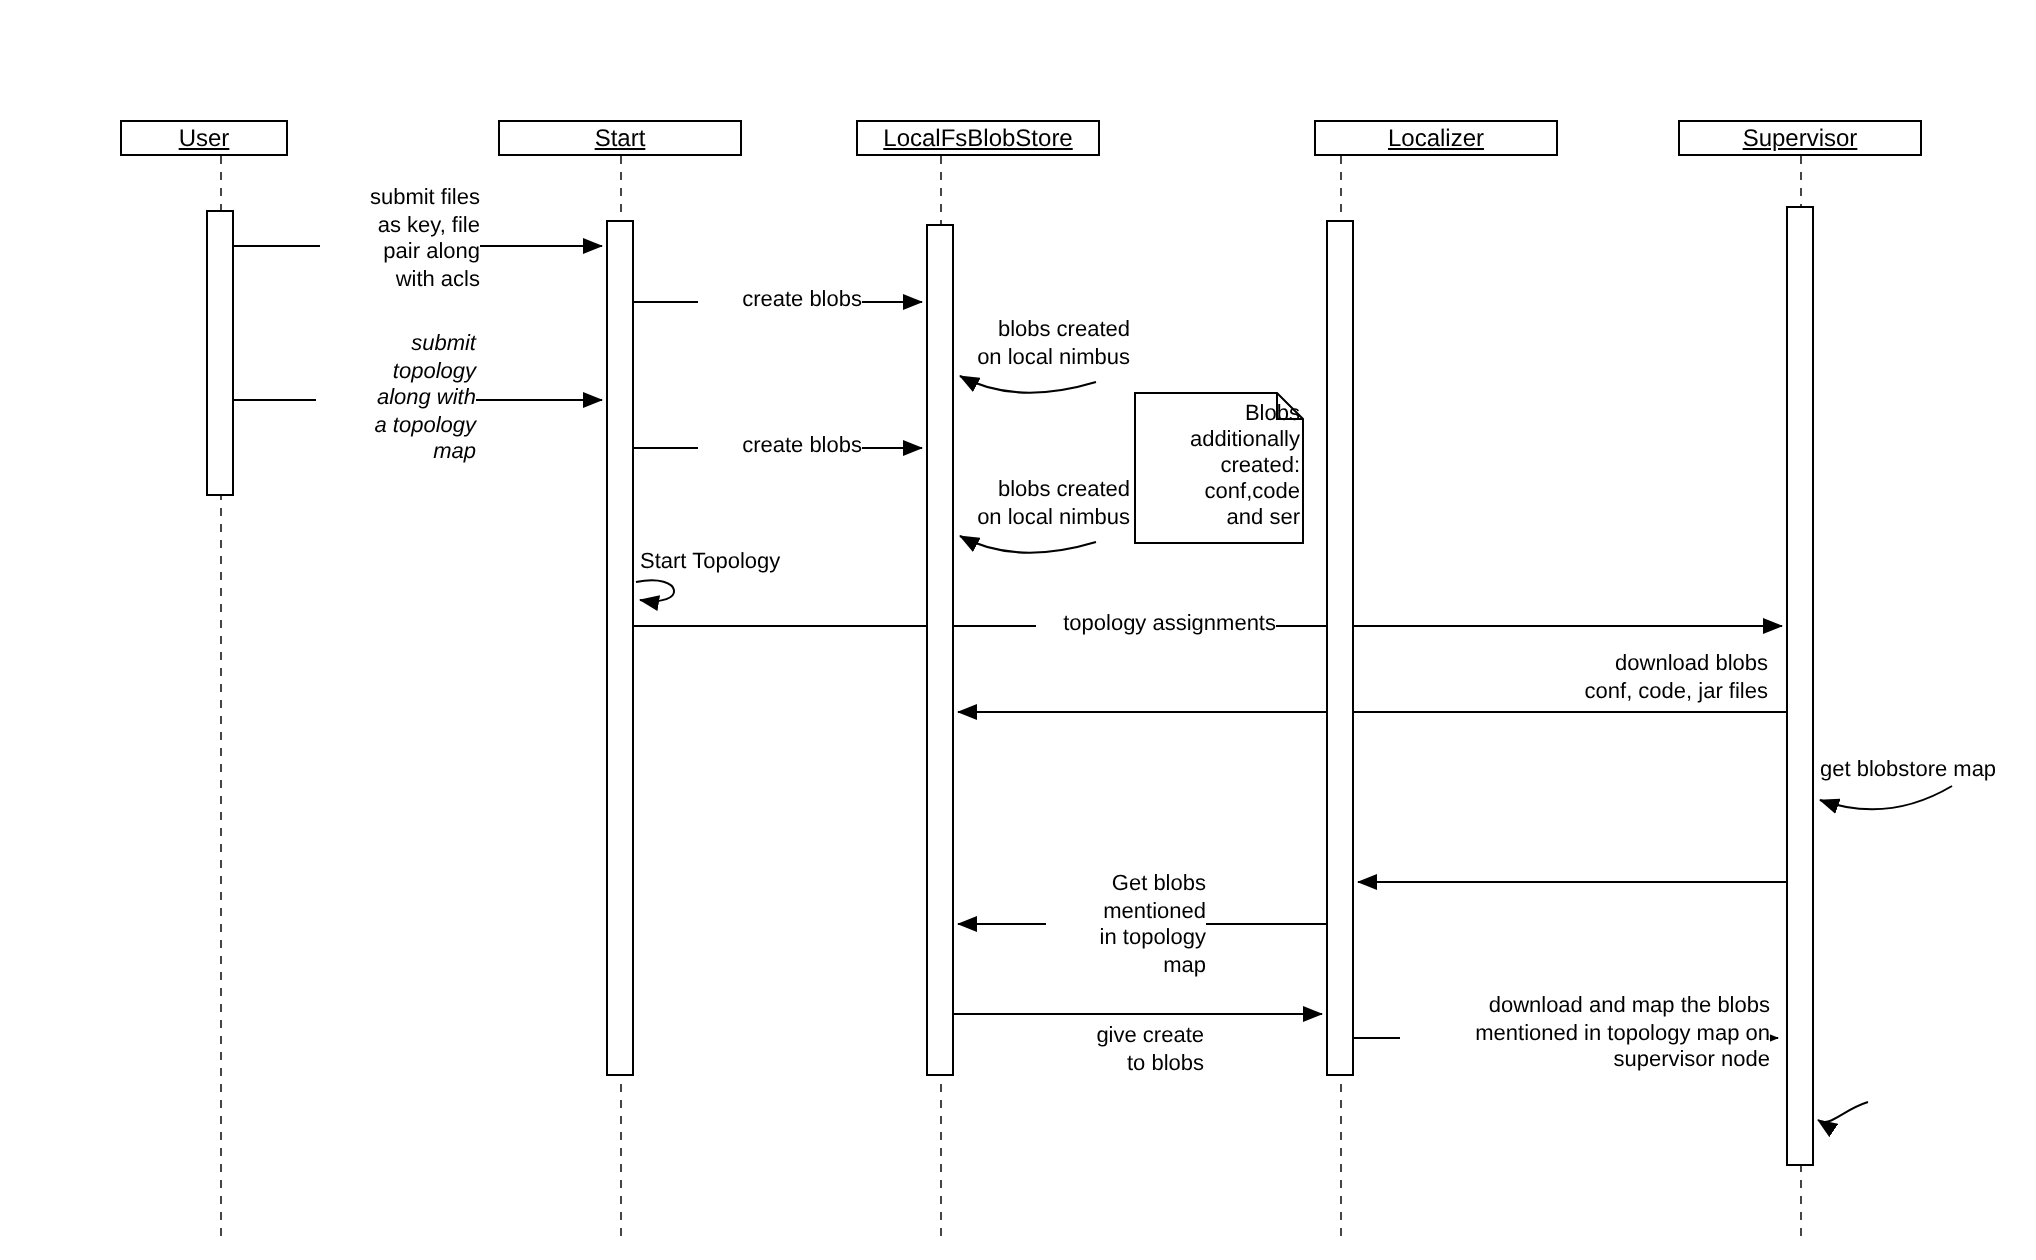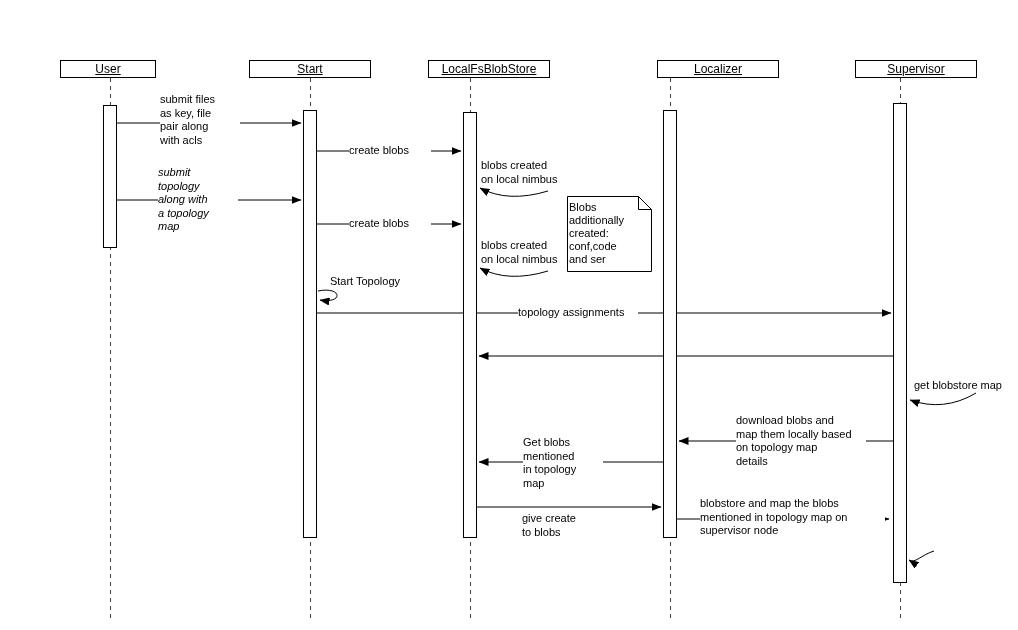--- a/index.html
+++ b/index.html
@@ -35,25 +35,25 @@
     border: 1px solid #000;
     z-index: 3;
   }
 
   
   .lbl {
     position: absolute;
     z-index: 4;
     font-size: 11px;
     line-height: 13.5px;
-    text-align: left;
+    text-align: right;
     white-space: pre-line;
     background: #fff;
   }
-  .lbl.left { text-align: right; }
+  .lbl.left { text-align: left; }
   .lbl.nobg { background: transparent; }
 
   
   .hdr {
     position: absolute;
     top: 60px;
     height: 18px;
     border: 1px solid #000;
     background: #fff;
     z-index: 5;
@@ -64,21 +64,21 @@
   }
   .hdr .hname { text-decoration: underline; }
 
   
   .note { position: absolute; z-index: 4; }
   .note .ntext {
     position: absolute;
     left: 2px;
     top: 5px;
     width: 81px;
-    text-align: left;
+    text-align: right;
     font-size: 11px;
     line-height: 13px;
     white-space: pre-line;
   }
 </style>
 </head>
 <body>
 
 <div class="canvas">
 
@@ -112,65 +112,63 @@
       <path d="M934 551 C921 555 915 564 909 560" marker-end="url(#ah)"></path>
     </g>
   </svg>
 
   <div class="act" style="left:103px; top:105px; height:143px;"></div>
   <div class="act" style="left:303px; top:110px; height:428px;"></div>
   <div class="act" style="left:463px; top:112px; height:426px;"></div>
   <div class="act" style="left:663px; top:110px; height:428px;"></div>
   <div class="act" style="left:893px; top:103px; height:480px;"></div>
 
-  <div class="hdr" style="left:60px; width:96px;">
+  <div class="hdr" style="left:60px; width:84px;">
     <span class="hname">User</span>
   </div>
   <div class="hdr" style="left:249px; width:122px;">
     <span class="hname">Start</span>
   </div>
   <div class="hdr" style="left:409px; width:122px;margin-left:19px;">
     <span class="hname">LocalFsBlobStore</span>
   </div>
   <div class="hdr" style="left:609px; width:122px;margin-left:48px;">
     <span class="hname">Localizer</span>
   </div>
-  <div class="hdr" style="left:839px; width:122px;margin-left:16px;">
+  <div class="hdr" style="left:839px; width:122px;">
     <span class="hname">Supervisor</span>
   </div>
 
   <div class="lbl" style="left:160px; top:93px; width:80px;">submit files
 as key, file
 pair along
 with acls</div>
   <div class="lbl" style="left:349px; top:144px; width:82px;">create blobs</div>
   <div class="lbl" style="left:481px; top:159px; width:84px;">blobs created
 on local nimbus</div>
   <div class="lbl" style="left:158px; top:166px; width:80px;font-style:italic;">submit
 topology
 along with
 a topology
 map</div>
   <div class="lbl" style="left:349px; top:217px; width:82px;">create blobs</div>
   <div class="lbl" style="left:481px; top:239px; width:84px;">blobs created
 on local nimbus</div>
   <div class="lbl left nobg" style="left:320px; top:275px; width:80px;">Start Topology</div>
   <div class="lbl" style="left:518px; top:306px; width:120px;">topology assignments</div>
+  <div class="lbl" style="left:762px; top:326px; width:122px;">download blobs
+conf, code, jar files</div>
   <div class="lbl left nobg" style="left:910px; top:379px; width:92px;">get blobstore map</div>
-  <div class="lbl" style="left:736px; top:414px; width:130px;">download blobs and
-map them locally based
-on topology map
-details</div>
   <div class="lbl" style="left:523px; top:436px; width:80px;">Get blobs
 mentioned
 in topology
 map</div>
   <div class="lbl" style="left:522px; top:512px; width:80px;">give create
 to blobs</div>
-  <div class="lbl" style="left:700px; top:497px; width:185px;">blobstore and map the blobs
+  <div class="lbl" style="left:700px; top:497px; width:185px;">download and map the blobs
 mentioned in topology map on
 supervisor node</div>
 
   <div class="note" style="left:567px; top:196px; width:85px; height:76px;">
     <svg width="85" height="76" viewBox="0 0 85 76">
       <path d="M0.5 0.5 H71.5 L84.5 13.5 V75.5 H0.5 Z" fill="#fff" stroke="#000"></path>
       <path d="M71.5 0.5 V13.5 H84.5" fill="none" stroke="#000"></path>
     </svg>
     <div class="ntext">Blobs
 additionally

